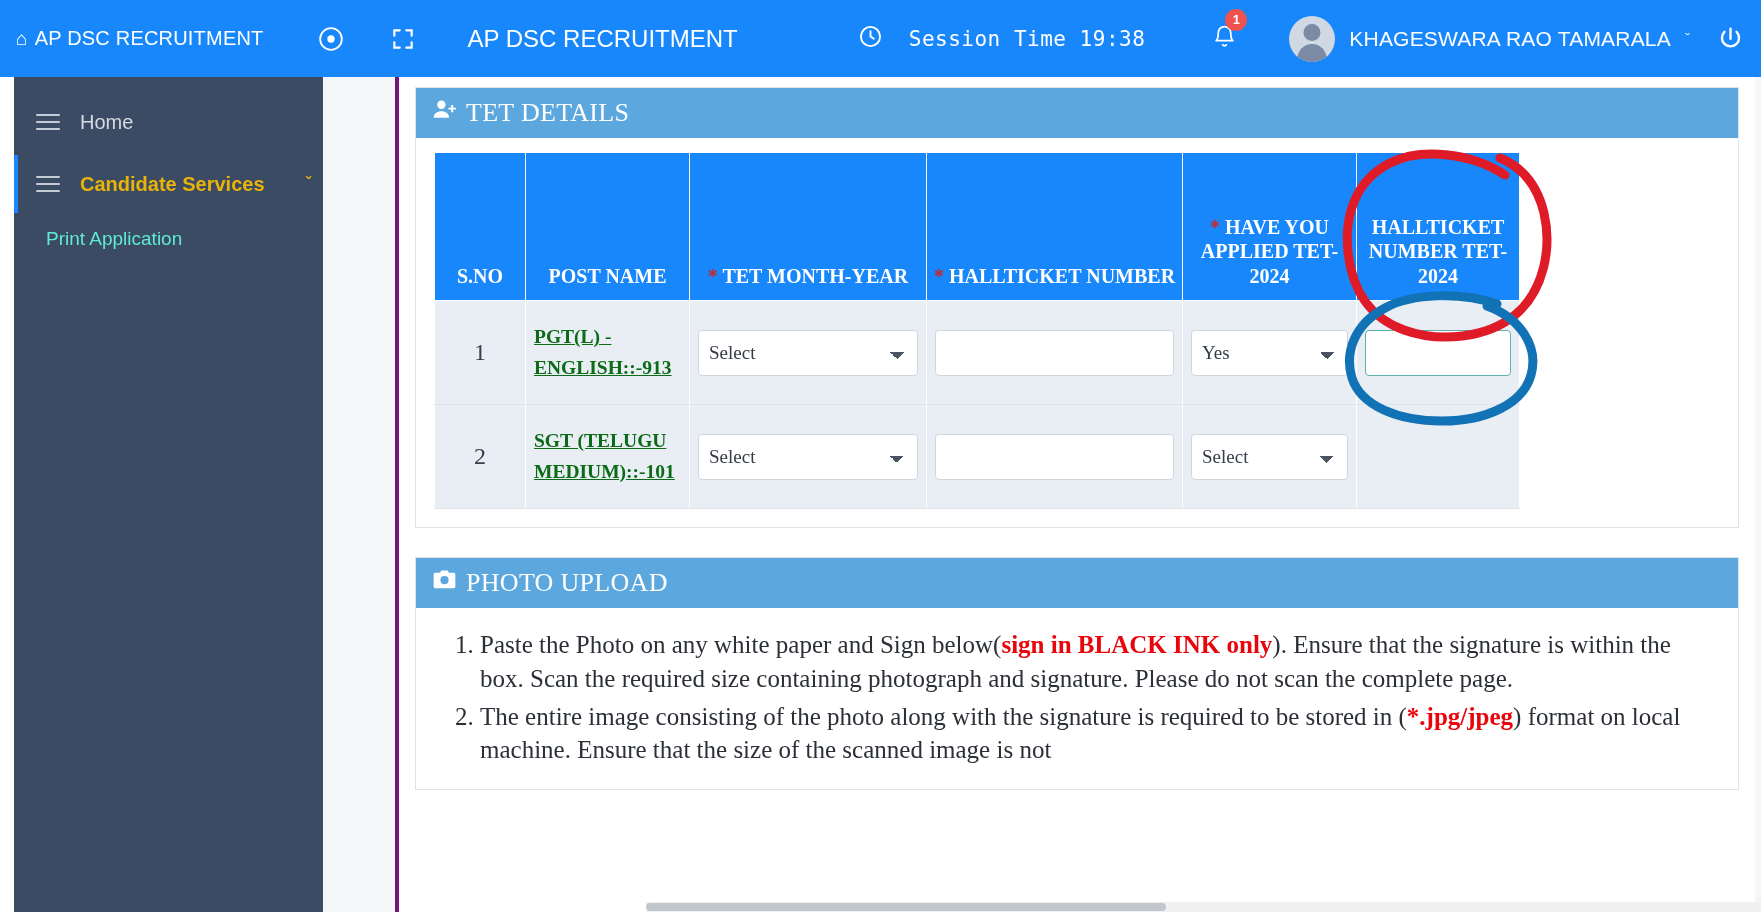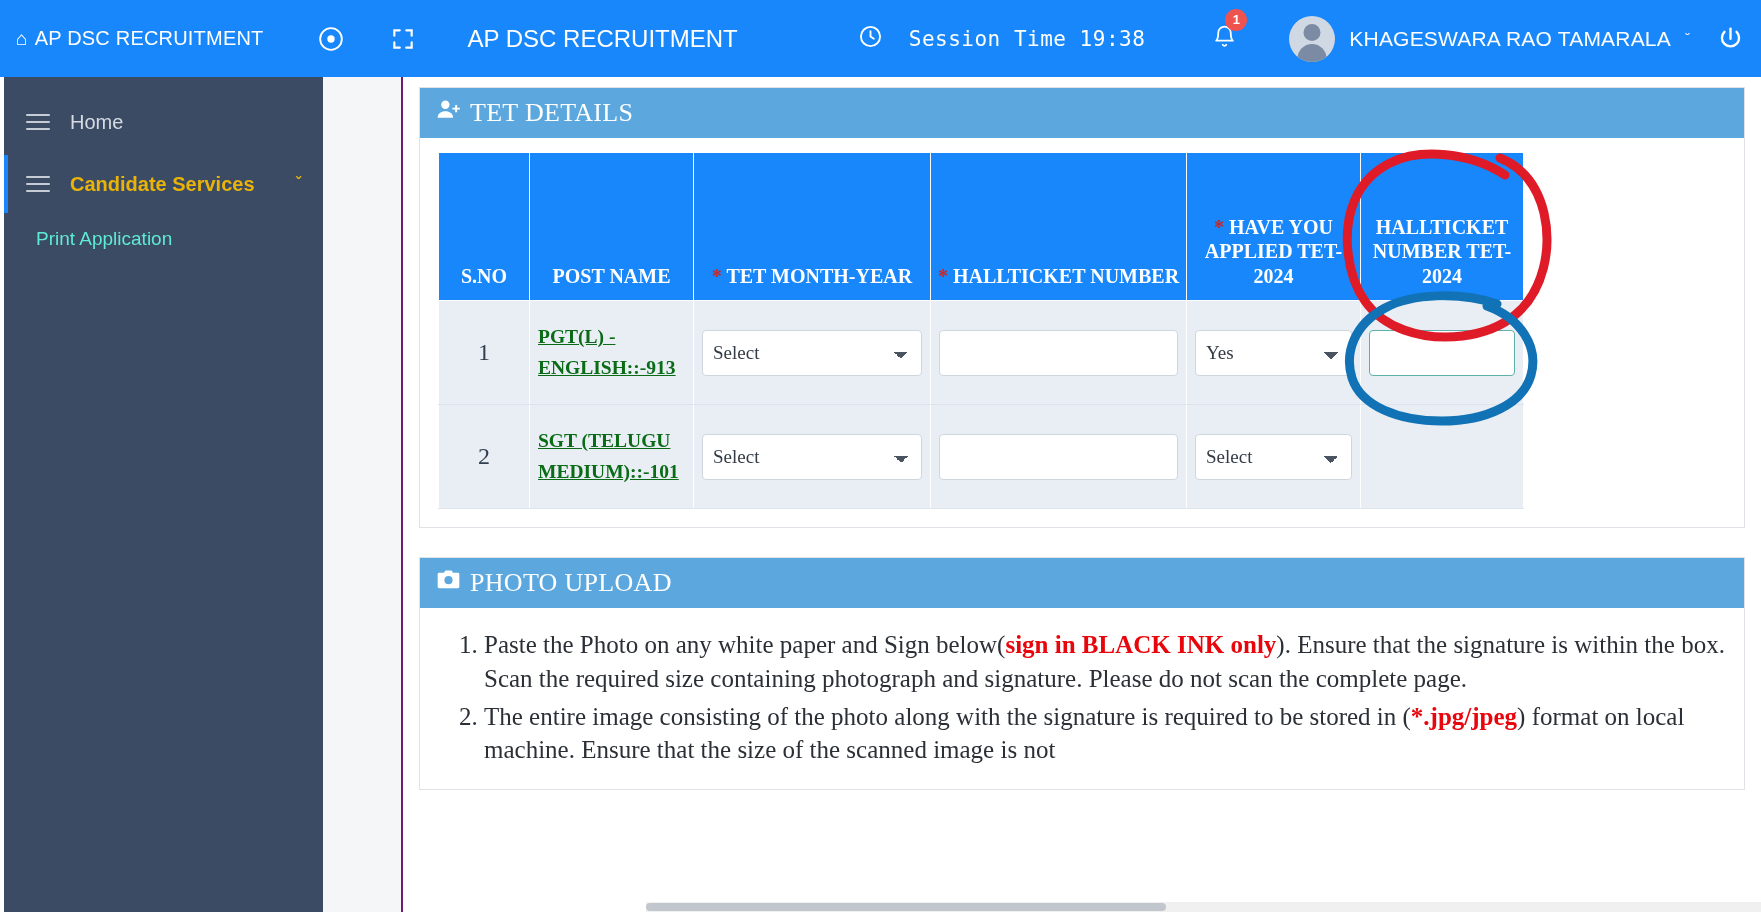--- a/index.html
+++ b/index.html
@@ -90,21 +90,21 @@
   #user-caret { font-size: 15px; opacity: .95; }
   #power-btn {
     position: absolute; right: 14px; top: 50%;
     transform: translateY(-50%);
     width: 34px; height: 34px;
     display: flex; align-items: center; justify-content: center;
   }
 
   
   #sidebar {
-    position: absolute; left: 4px; top: 77px;
+    position: absolute; left: 14px; top: 77px;
     width: 323px; height: 835px;
     background: #3c4b64;
   }
   .nav-item {
     display: flex; align-items: center;
     height: 58px; padding: 0 22px;
     color: #d6dbe3; font-size: 20px;
     white-space: nowrap;
   }
   .nav-item .burger {
@@ -140,24 +140,24 @@
   }
 
   
   #content {
     position: absolute; left: 323px; top: 77px;
     width: 1438px; height: 835px;
     background: #f5f6f8;
     overflow: hidden;
   }
   #page-surface {
-    position: absolute; left: 78px; top: 0;
+    position: absolute; left: 72px; top: 0;
     width: 1360px; height: 835px;
     background: #ffffff;
-    border-left: 2px solid #701a75;
+    border-left: 4px solid #701a75;
   }
 
   .card {
     margin: 10px 16px 0 16px;
     background: #fff;
     border: 1px solid #dfe3e8;
   }
   .card-head {
     background: #5ca8de;
     color: #ffffff;

